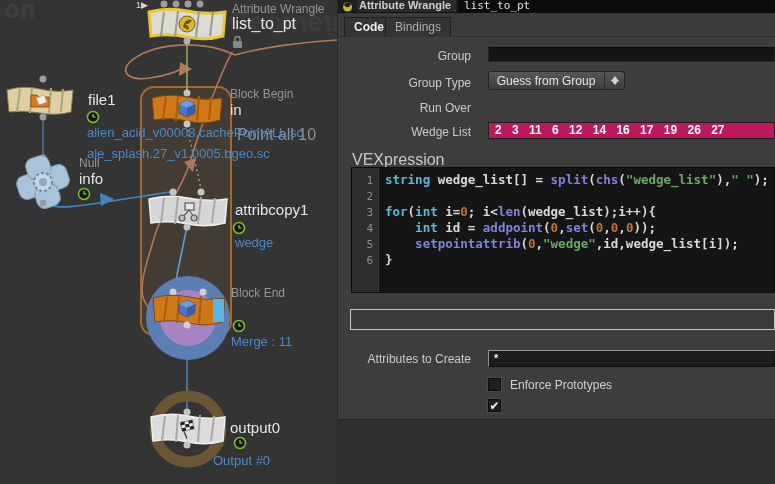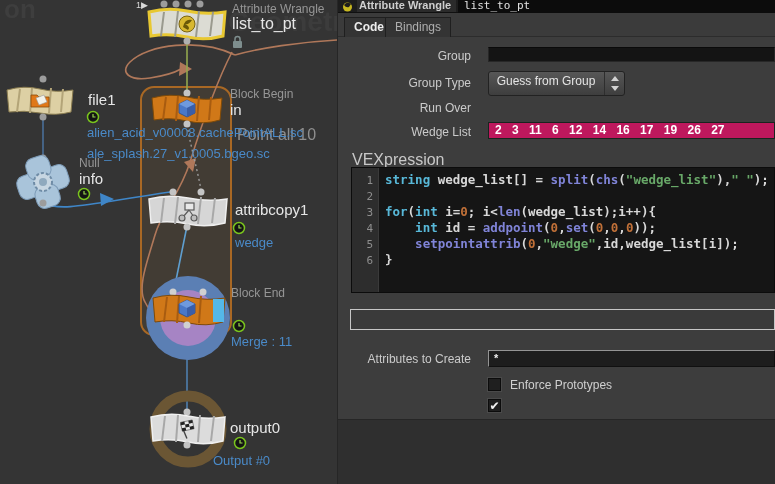--- a/index.html
+++ b/index.html
@@ -25,21 +25,21 @@
   #p-title { position:absolute; left:19px; top:-2px; font-size:11px; font-weight:bold; color:#cfcfcf; background:#2b2b2b; padding:1px 5px 1px 2px; }
   #p-name-field { position:absolute; left:120px; top:0; right:0; height:13px; background:#0c0c0c; color:#e2e2e2; font-family:"DejaVu Sans Mono", monospace; font-size:11px; line-height:11px; padding-left:6px; }
 
   #tabbar { position:absolute; left:0; top:13px; right:0; height:24px; background:#3b3b3b; border-bottom:1px solid #2c2c2c; }
   .tab { position:absolute; top:4px; height:20px; line-height:19px; padding:0 9px; font-size:12px; border:1px solid #1f1f1f; border-bottom:none; background:#343434; }
   #tab-code { left:6px; color:#ececec; font-weight:bold; }
   #tab-bindings { left:47px; color:#aeaeae; }
 
   .prm-label { position:absolute; left:0; width:133px; text-align:right; font-size:12px; color:#cbcbcb; }
   .text-field { position:absolute; background:#141414; border:1px solid #272727; border-top-color:#0a0a0a; }
-  .dropdown { position:absolute; height:25px; background:linear-gradient(#575757,#3e3e3e); border:1px solid #222; border-radius:3px; color:#e4e4e4; font-size:12px; }
+  .dropdown { position:absolute; height:19px; background:linear-gradient(#575757,#3e3e3e); border:1px solid #222; border-radius:3px; color:#e4e4e4; font-size:12px; }
   .dropdown .dd-text { position:absolute; left:0; right:21px; top:2px; text-align:center; }
   .dd-spin { position:absolute; right:0; top:0; bottom:0; width:20px; border-left:1px solid #2e2e2e; }
   .dd-spin .up { position:absolute; left:6px; top:4px; width:0; height:0; border-left:4px solid transparent; border-right:4px solid transparent; border-bottom:5px solid #d2d2d2; }
   .dd-spin .dn { position:absolute; left:6px; bottom:4px; width:0; height:0; border-left:4px solid transparent; border-right:4px solid transparent; border-top:5px solid #d2d2d2; }
   #wedge-field { position:absolute; left:150px; right:0; top:122px; height:17px; background:#be185d; border:1px solid #19241f; color:#fff; font-size:12px; font-weight:bold; line-height:15px; padding-left:6px; word-spacing:7px; white-space:pre; }
 
   #vex-label { position:absolute; left:14px; top:151px; font-size:16px; color:#c8c8c8; }
   #editor { position:absolute; left:13px; top:167px; right:0; height:126px; background:#151515; border:1px solid #0c0c0c; }
   #gutter-bg { position:absolute; left:0; top:0; bottom:0; width:27px; background:#2d2d2d; border-right:1px solid #3a3a3a; }
   #code-lines { position:absolute; left:0; top:4px; right:0; font-family:"DejaVu Sans Mono", monospace; font-size:12.5px; line-height:15px; white-space:pre; }

